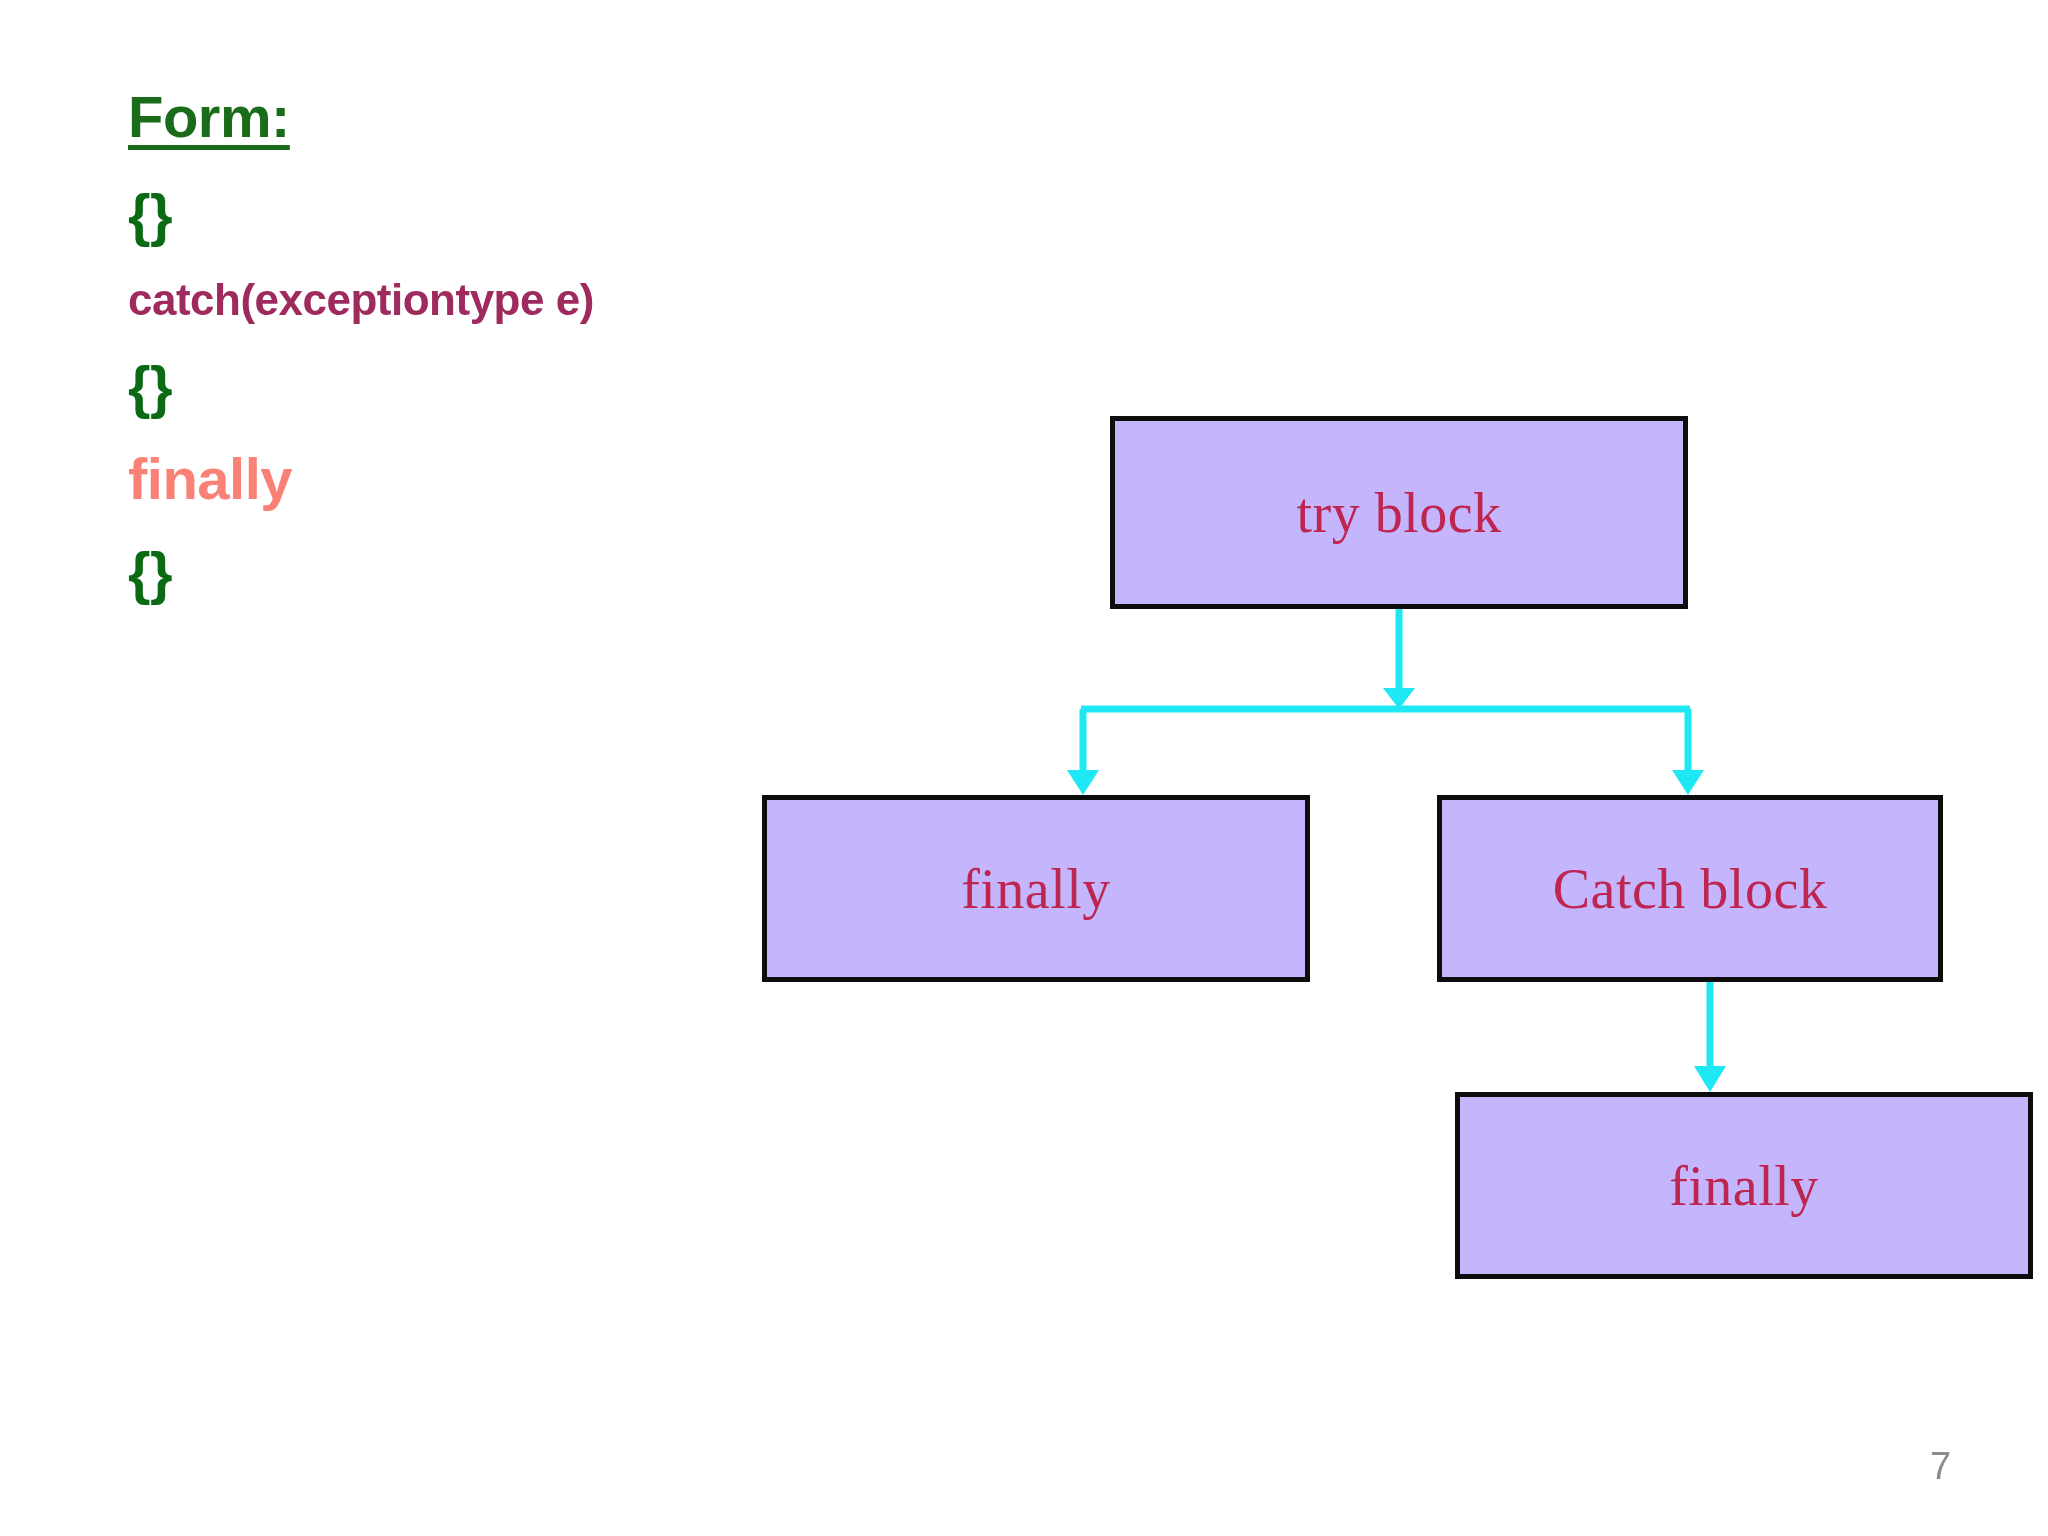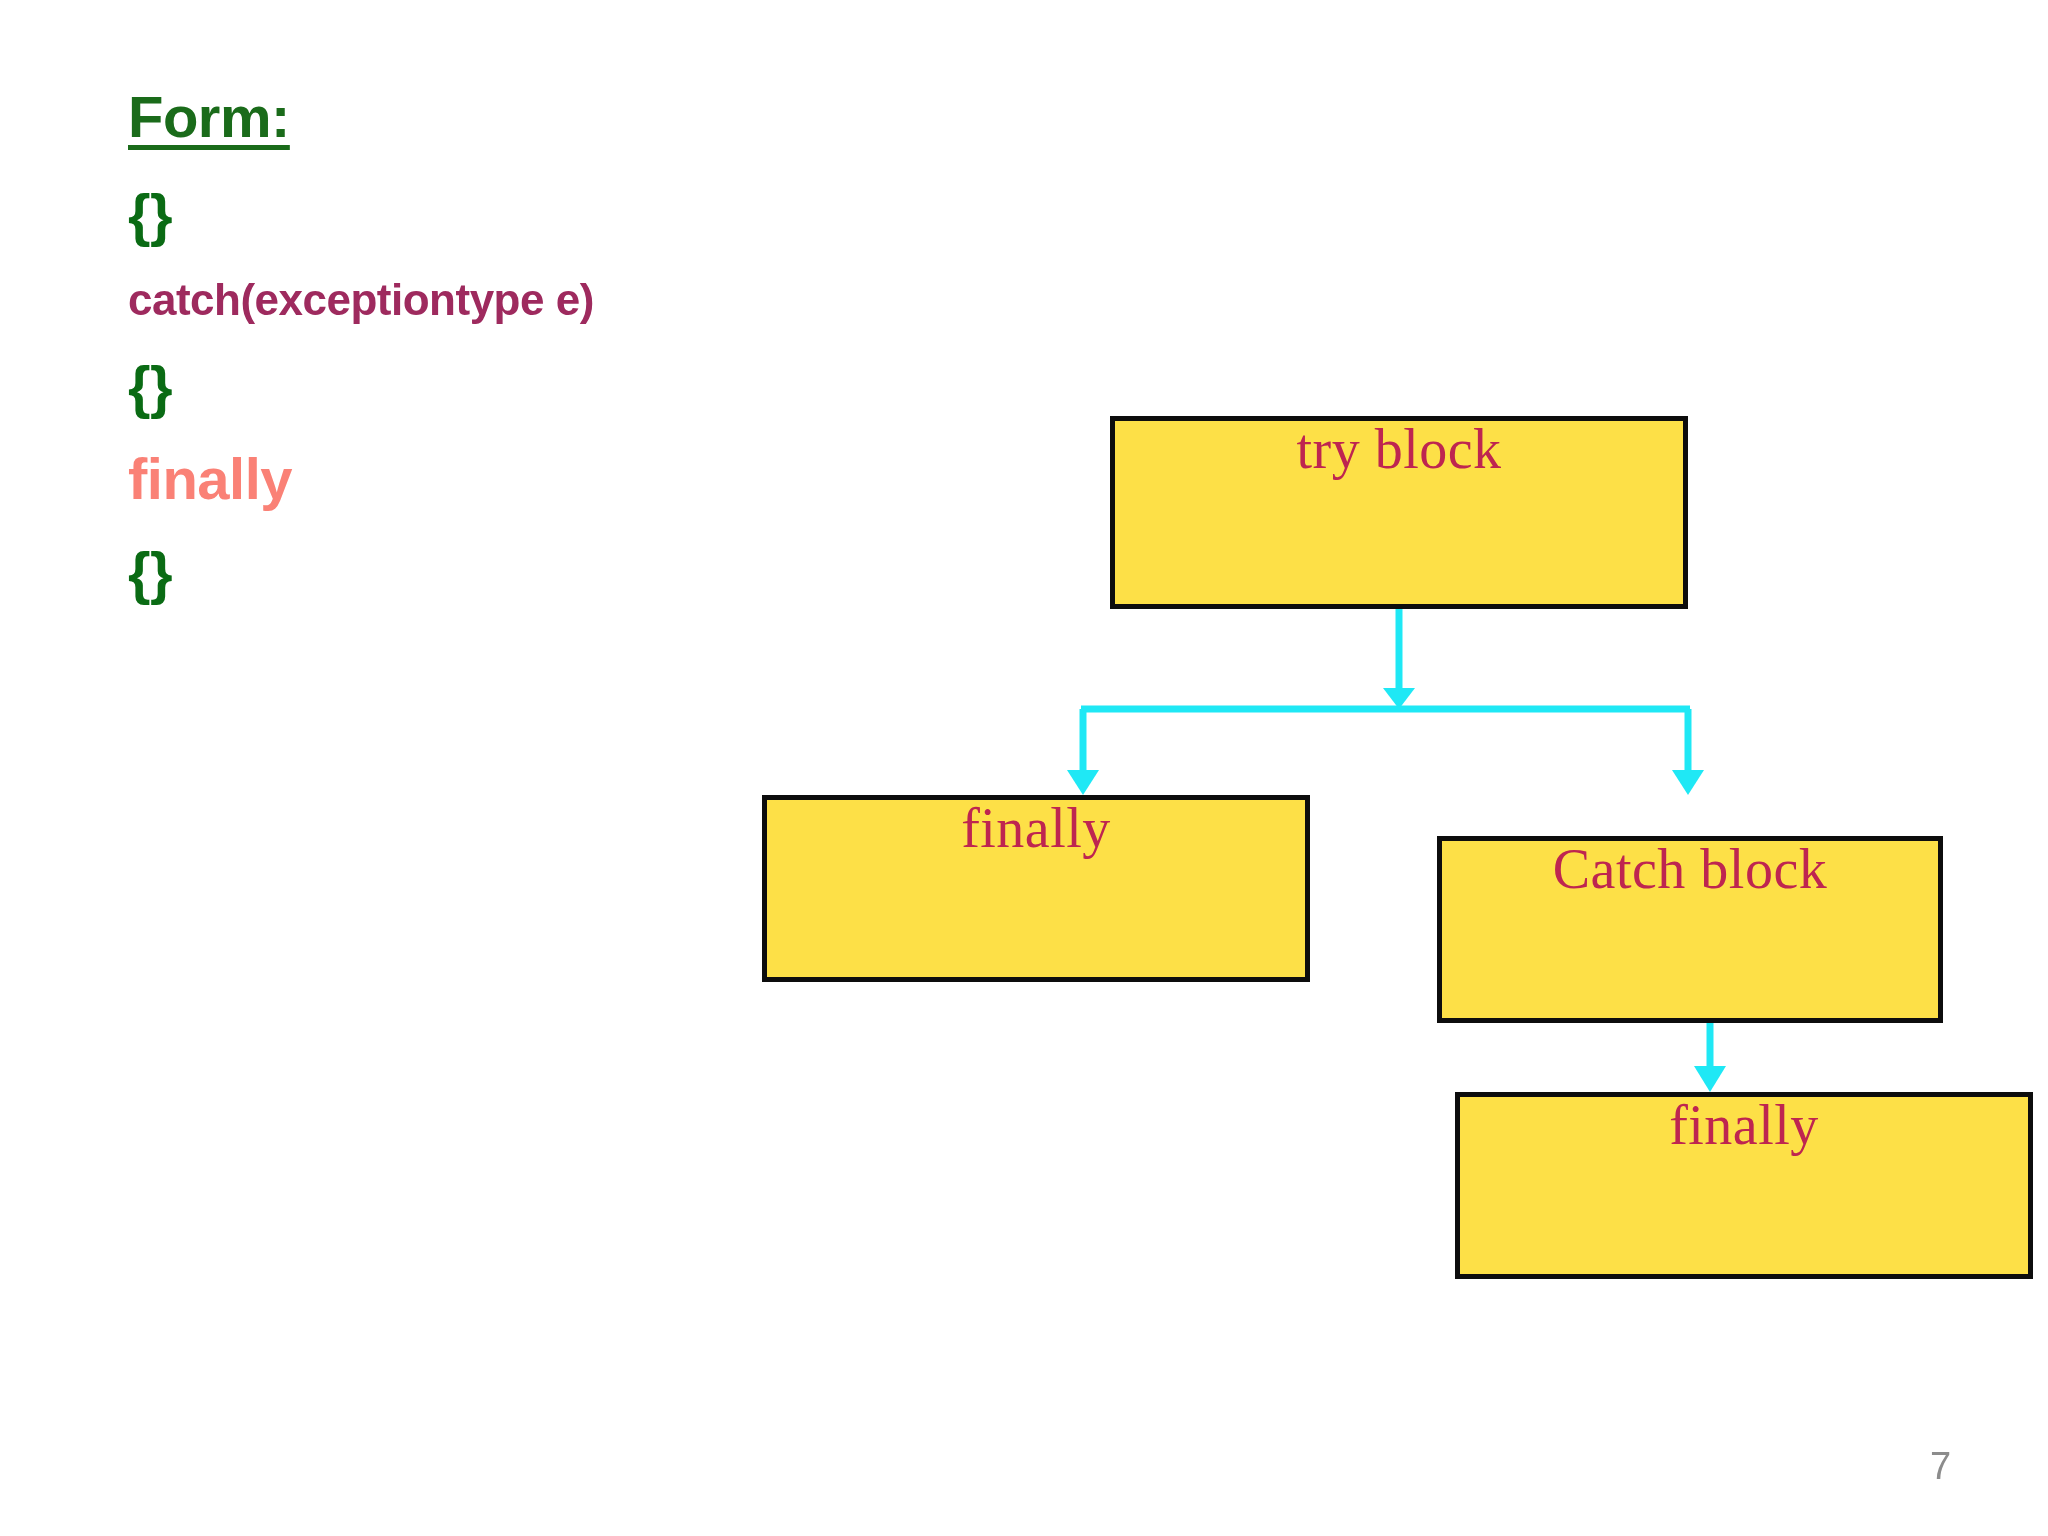--- a/index.html
+++ b/index.html
@@ -61,37 +61,38 @@
   
   .diagram {
     position: absolute;
     left: 0;
     top: 0;
     width: 2048px;
     height: 1536px;
   }
   .node {
     position: absolute;
-    background: #fde047;
+    background: #c4b5fd;
     border: 5px solid #0d0d0d;
     box-sizing: border-box;
     display: flex;
+    align-items: center;
     justify-content: center;
   }
   .node-label {
     font-family: "Liberation Serif", serif;
     font-size: 56px;
     color: #be2550;
     letter-spacing: 0.5px;
     line-height: 1;
   }
 
   #node-try-block   { left: 1110px; top: 416px;  width: 578px;  height: 193px; }
   #node-finally-1   { left: 762px;  top: 795px;  width: 548px;  height: 187px; }
-  #node-catch-block { left: 1437px; top: 836px;  width: 506px;  height: 187px; }
+  #node-catch-block { left: 1437px; top: 795px;  width: 506px;  height: 187px; }
   #node-finally-2   { left: 1455px; top: 1092px; width: 578px;  height: 187px; }
 
   .connectors {
     position: absolute;
     left: 0;
     top: 0;
     width: 2048px;
     height: 1536px;
     pointer-events: none;
   }

